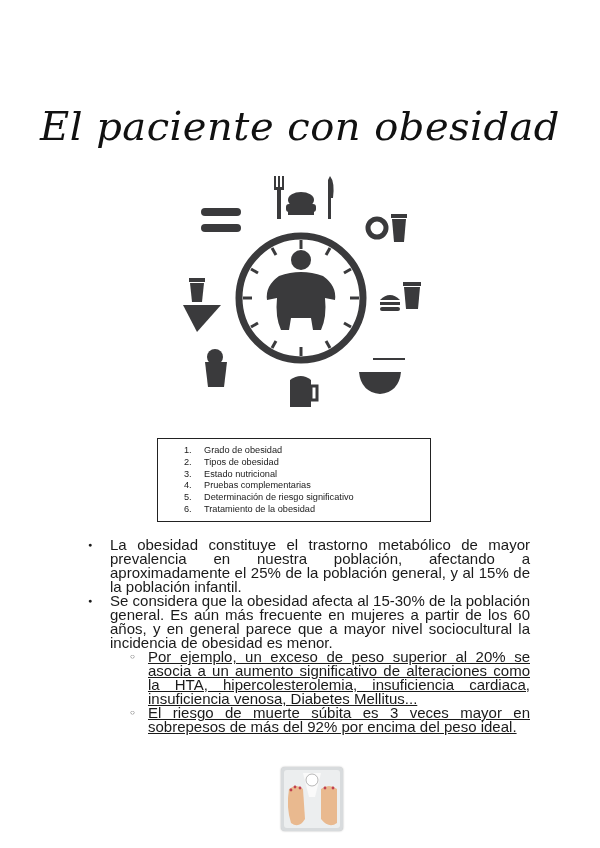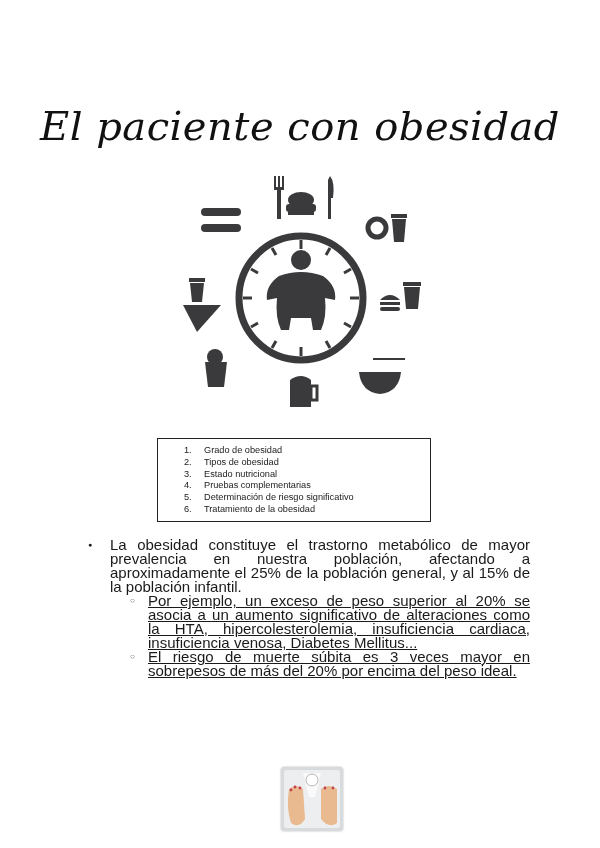--- a/index.html
+++ b/index.html
@@ -140,22 +140,23 @@
       <span>Determinación de riesgo significativo</span>
     </div>
   <div class="toc-item">
       <span class="toc-num">6.</span>
       <span>Tratamiento de la obesidad</span>
     </div>
 </div>
 
 <div class="body-text">
   <div class="bullet">La obesidad constituye el trastorno metabólico de mayor prevalencia en nuestra población, afectando a aproximadamente el 25% de la población general, y al 15% de la población infantil.</div>
+  <div class="bullet">Se considera que la obesidad afecta al 15-30% de la población general. Es aún más frecuente en mujeres a partir de los 60 años, y en general parece que a mayor nivel sociocultural la incidencia de obesidad es menor.</div>
   <div class="sub">Por ejemplo, un exceso de peso superior al 20% se asocia a un aumento significativo de alteraciones como la HTA, hipercolesterolemia, insuficiencia cardiaca, insuficiencia venosa, Diabetes Mellitus...</div>
-  <div class="sub">El riesgo de muerte súbita es 3 veces mayor en sobrepesos de más del 20% por encima del peso ideal.</div>
+  <div class="sub">El riesgo de muerte súbita es 3 veces mayor en sobrepesos de más del 92% por encima del peso ideal.</div>
 </div>
 
 <div class="scale">
   <svg width="62" height="64" viewBox="0 0 62 64">
     <rect x="3" y="3" width="56" height="58" rx="3" fill="#eceeef"></rect>
     <path d="M22 6 L40 6 L34 30 L28 30 Z" fill="#fafafa"></path>
     <circle cx="31" cy="13" r="6" fill="#fff" stroke="#888" stroke-width="0.6"></circle>
     <path d="M8 22 Q16 16 22 22 L24 52 Q18 62 10 56 Q5 40 8 22 Z" fill="#e9b98f"></path>
     <path d="M40 22 Q48 16 56 22 L56 56 Q48 62 40 52 Z" fill="#e9b98f"></path>
     <g fill="#c2404f">

